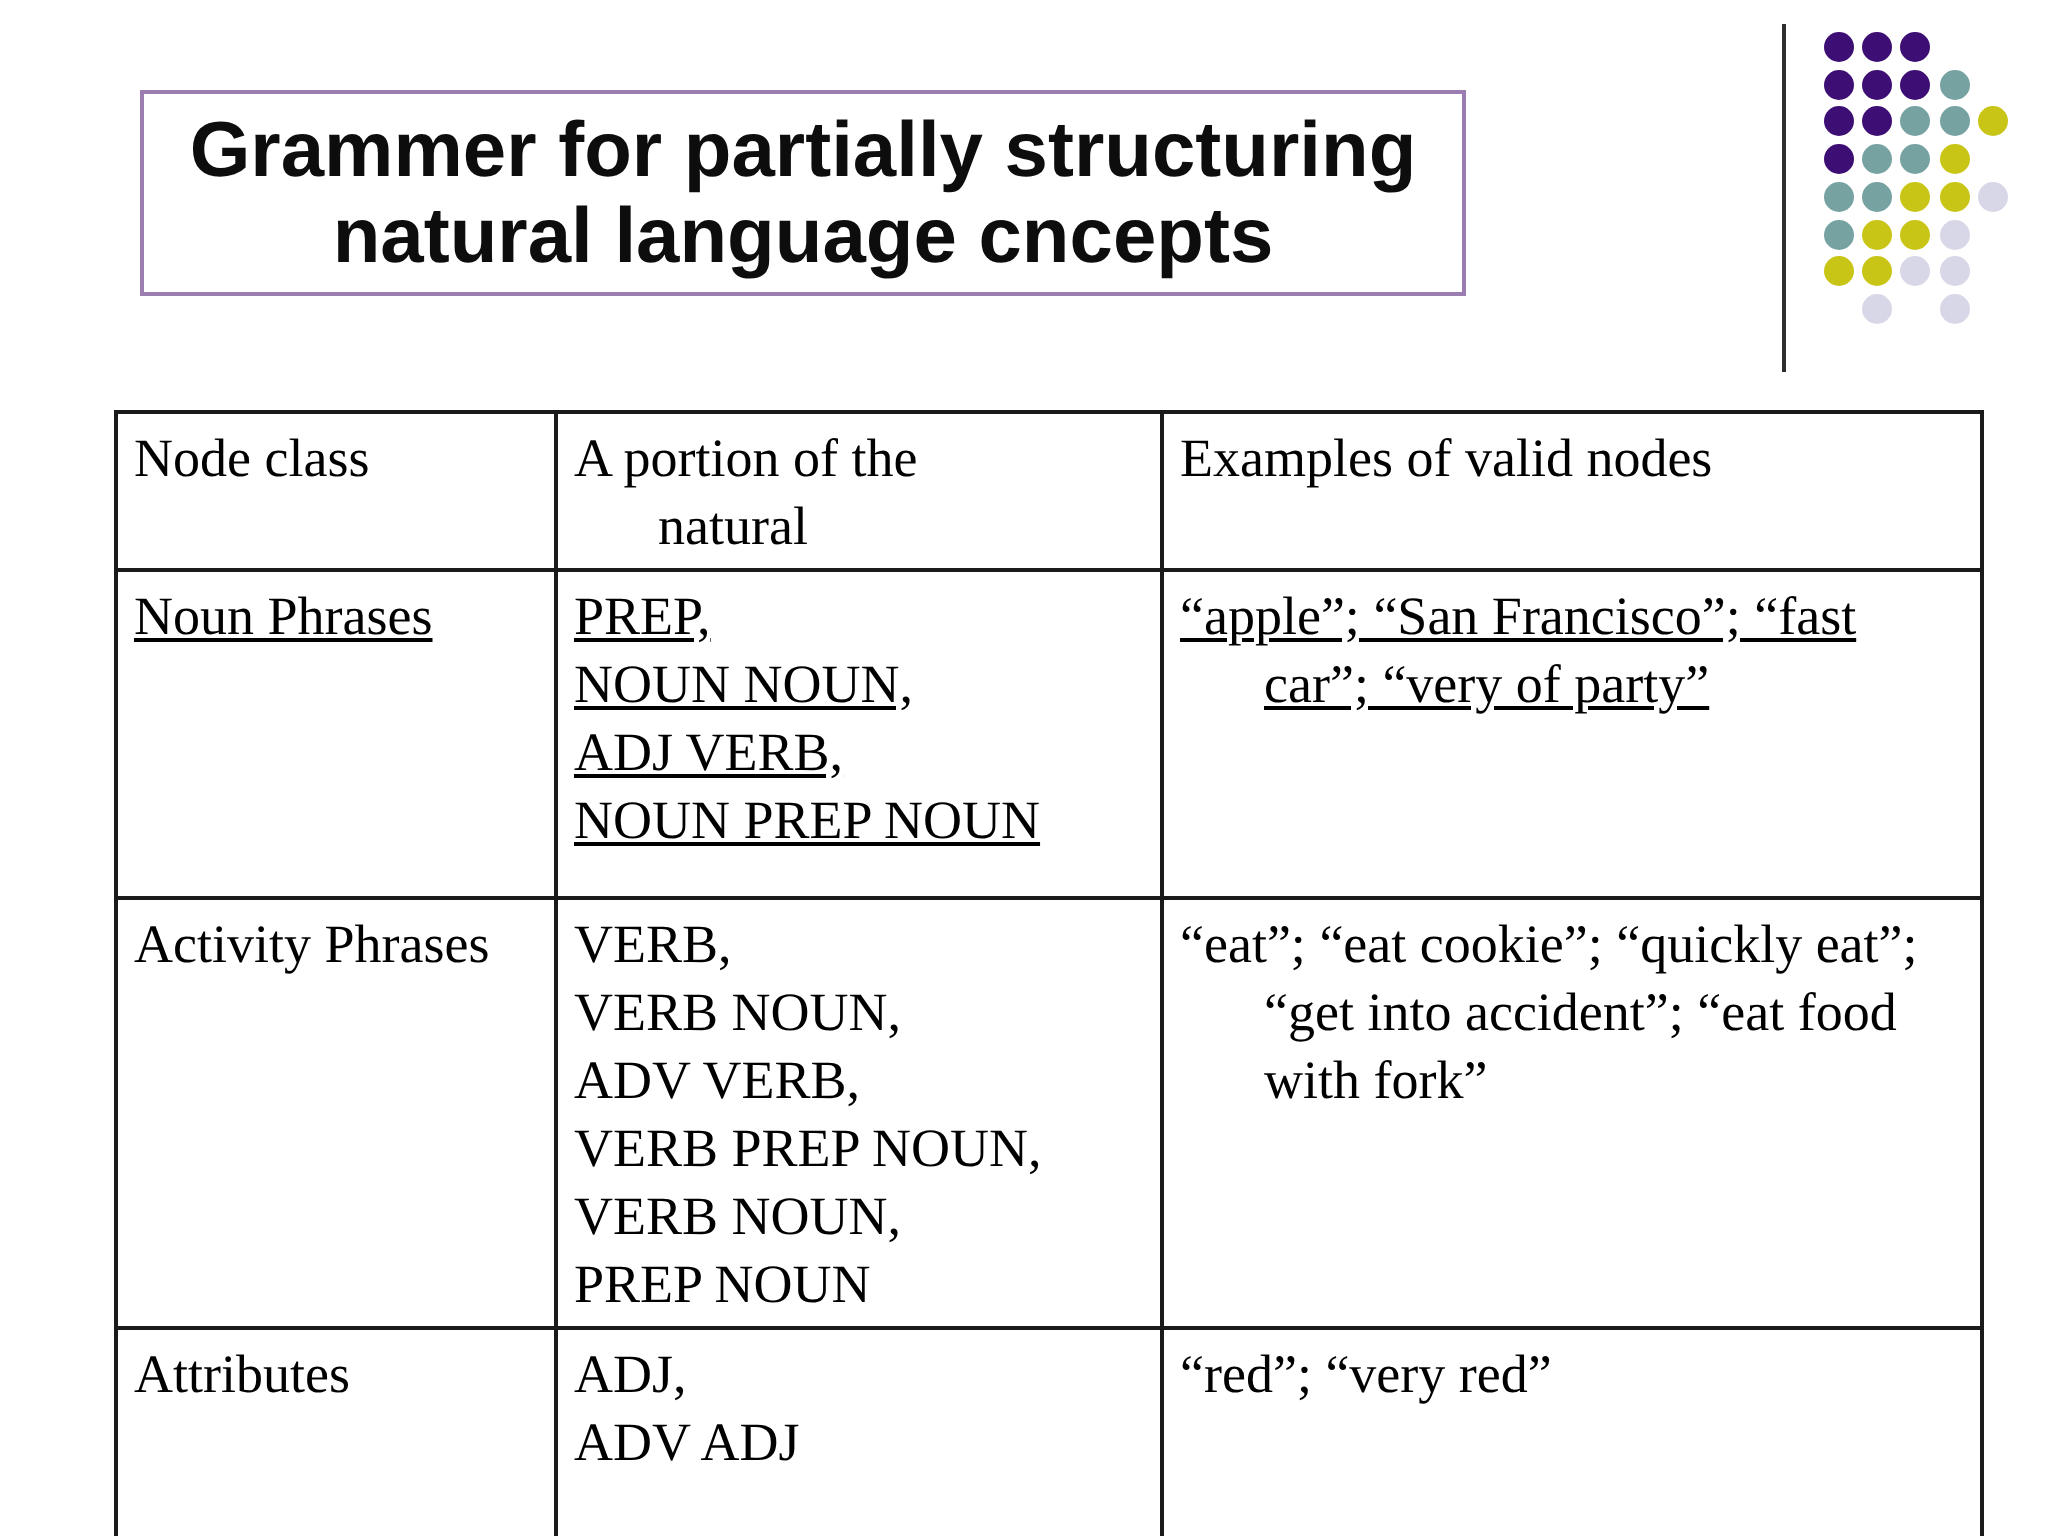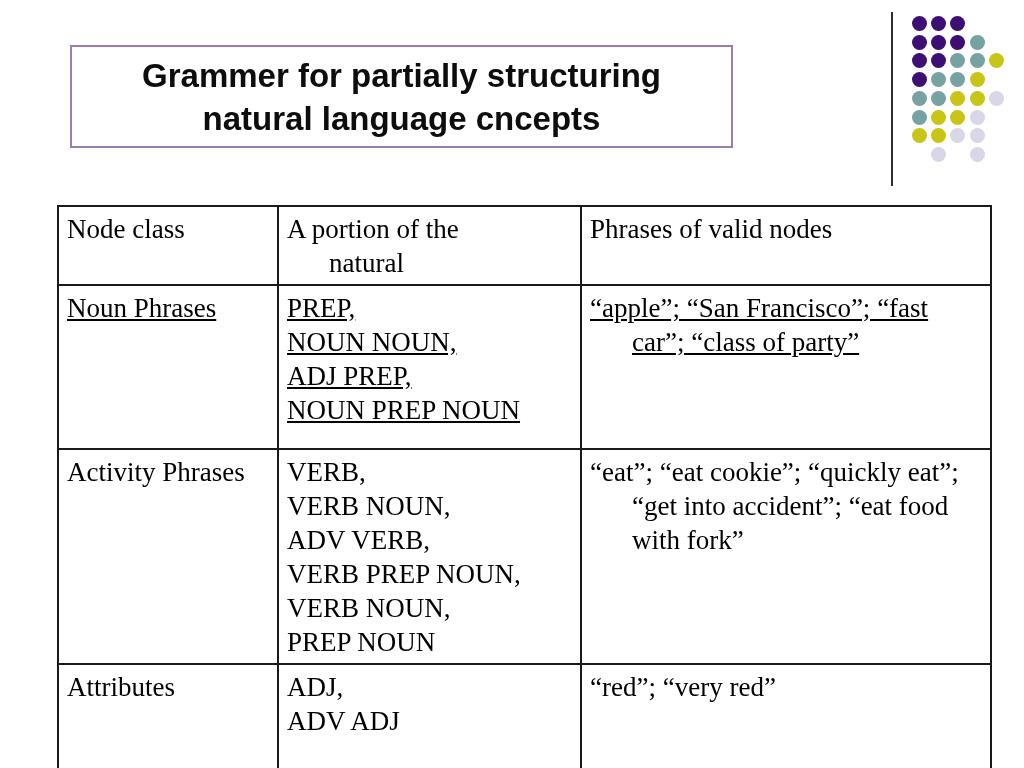--- a/index.html
+++ b/index.html
@@ -13,21 +13,21 @@
   .title-box {
     position: absolute;
     left: 70px; top: 45px;
     width: 659px; height: 99px;
     border: 2px solid #9b7db1;
     display: flex; align-items: center; justify-content: center;
   }
   .title-text {
     font-family: "Liberation Sans", sans-serif;
     font-weight: bold;
-    font-size: 33px;
+    font-size: 39px;
     line-height: 43px;
     color: #0d0d0d;
     text-align: center;
     white-space: pre-line;
   }
   .vline {
     position: absolute;
     left: 891px; top: 12px;
     width: 2px; height: 174px;
     background: #2e2e2e;
@@ -117,38 +117,38 @@
     <thead id="grammar-thead">
         <tr>
           <th style="border-color: rgb(26, 26, 26); border-radius: 18px;">
             <div class="line">Node class</div>
           </th>
           <th style="border-color: rgb(26, 26, 26); margin-top: 28px;">
             <div class="line">A portion of the</div>
             <div class="line indent">natural</div>
           </th>
           <th style="border-color: rgb(26, 26, 26);">
-            <div class="line">Phrases of valid nodes</div>
+            <div class="line">Examples of valid nodes</div>
           </th>
         </tr>
       </thead>
     <tbody id="grammar-tbody">
         <tr>
           <td style="border-color: rgb(26, 26, 26);">
             <div class="line">Noun Phrases</div>
           </td>
           <td style="border-color: rgb(26, 26, 26);">
             <div class="line">PREP,</div>
             <div class="line">NOUN NOUN,</div>
-            <div class="line">ADJ PREP,</div>
+            <div class="line">ADJ VERB,</div>
             <div class="line">NOUN PREP NOUN</div>
           </td>
           <td style="border-color: rgb(26, 26, 26);">
             <div class="line">“apple”; “San Francisco”; “fast</div>
-            <div class="line indent">car”; “class of party”</div>
+            <div class="line indent">car”; “very of party”</div>
           </td>
         </tr>
         <tr>
           <td style="border-color: rgb(26, 26, 26);">
             <div class="line">Activity Phrases</div>
           </td>
           <td style="border-color: rgb(26, 26, 26);">
             <div class="line">VERB,</div>
             <div class="line">VERB NOUN,</div>
             <div class="line">ADV VERB,</div>

